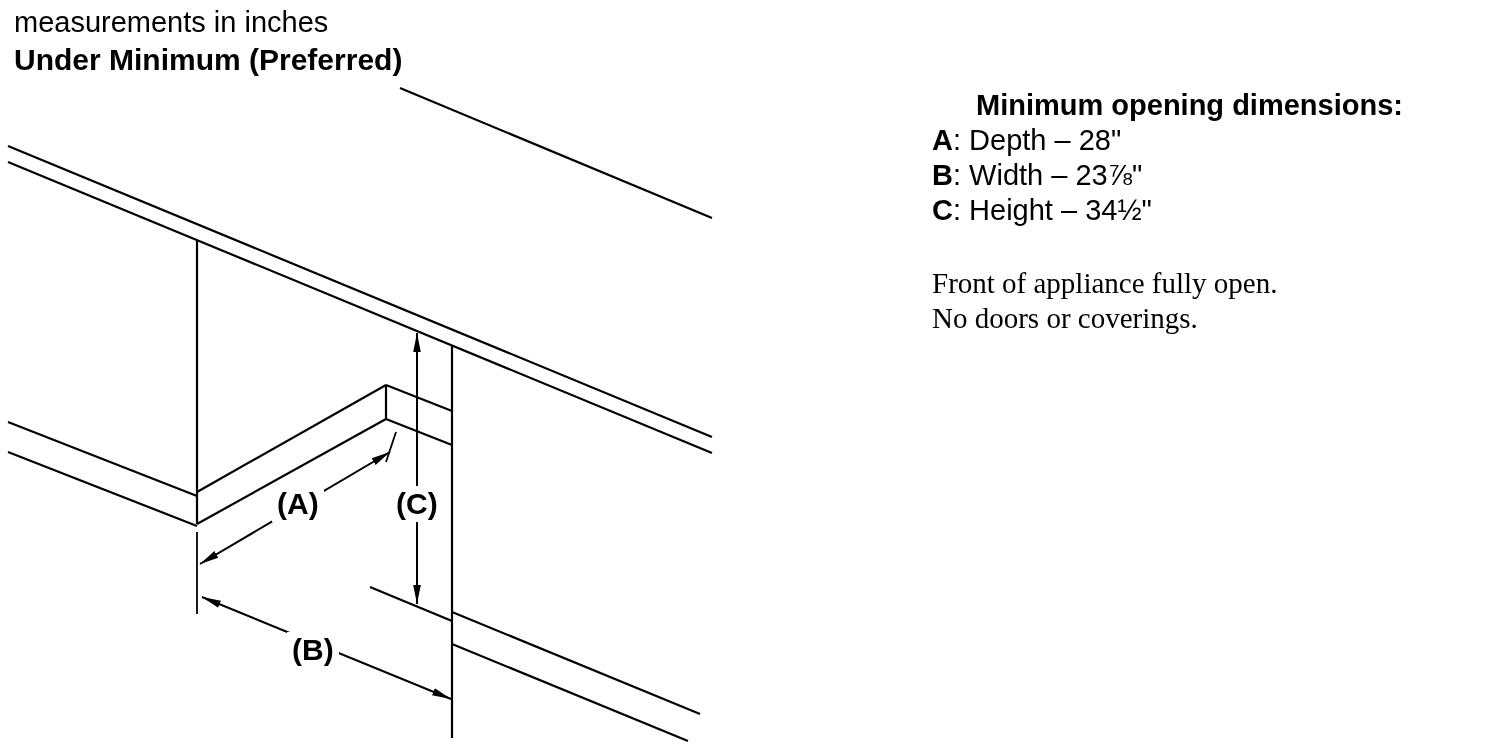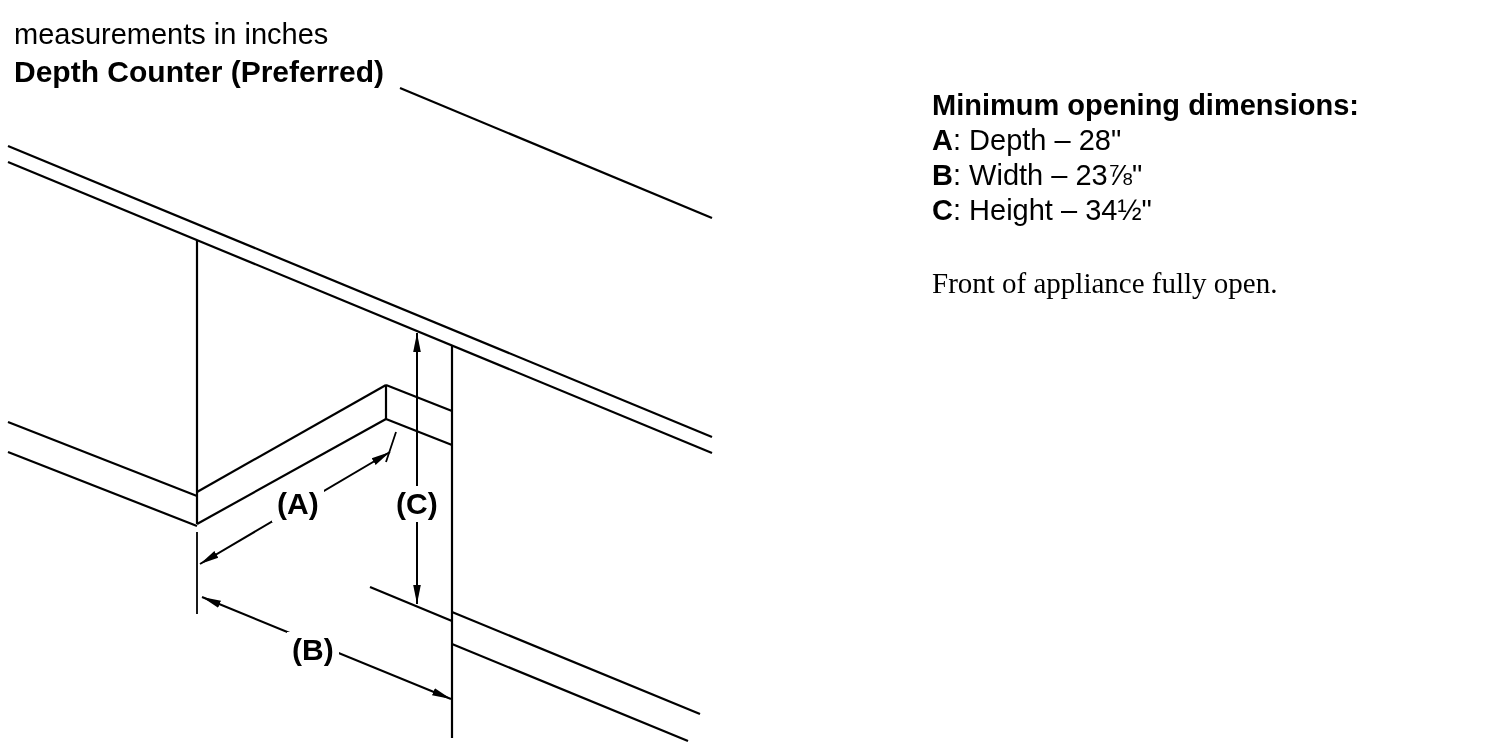--- a/index.html
+++ b/index.html
@@ -12,21 +12,21 @@
     width: 1500px;
     height: 750px;
     background: #ffffff;
     color: #000000;
     font-family: "Liberation Sans", sans-serif;
     overflow: hidden;
   }
   .header {
     position: absolute;
     left: 14px;
-    top: 16px;
+    top: 4px;
   }
   .header .subtitle {
     font-size: 29px;
     line-height: 37px;
   }
   .header .title {
     font-size: 30px;
     line-height: 38px;
     font-weight: bold;
   }
@@ -49,37 +49,38 @@
   }
   .specs {
     position: absolute;
     left: 932px;
     top: 88px;
     font-size: 29px;
     line-height: 35px;
   }
   .specs .specs-title {
     font-weight: bold;
+    margin-left: 44px;
   }
   .specs .k {
     font-weight: bold;
   }
   .specs .notes {
     margin-top: 38px;
     font-family: Liberation Serif, serif;
   }
 </style>
 </head>
 <body>
 
 <div class="page">
 
   <div class="header">
     <div class="subtitle">measurements in inches</div>
-    <div class="title">Depth Counter (Preferred)</div>
+    <div class="title">Under Minimum (Preferred)</div>
   </div>
 
   <div class="diagram">
     <svg width="1500" height="750" viewBox="0 0 1500 750">
       <defs>
         <marker id="arrow" viewBox="0 0 20 10" refX="19" refY="5" markerWidth="20" markerHeight="10" orient="auto-start-reverse" markerUnits="userSpaceOnUse">
           <path d="M0,1.2 L19,5 L0,8.8 Z" fill="#000000"></path>
         </marker>
       </defs>
 
@@ -124,16 +125,17 @@
     <div class="dim-label" style="left:287px; top:632px;">(B)</div>
   </div>
 
   <div class="specs">
     <div class="specs-title">Minimum opening dimensions:</div>
     <div class="spec-line"><span class="k">A</span><span>: Depth – 28"</span></div>
     <div class="spec-line"><span class="k">B</span><span>: Width – 23⅞"</span></div>
     <div class="spec-line"><span class="k">C</span><span>: Height – 34½"</span></div>
     <div class="notes">
       <div>Front of appliance fully open.</div>
+      <div>No doors or coverings.</div>
     </div>
   </div>
 
 </div>
 
 </body></html>

